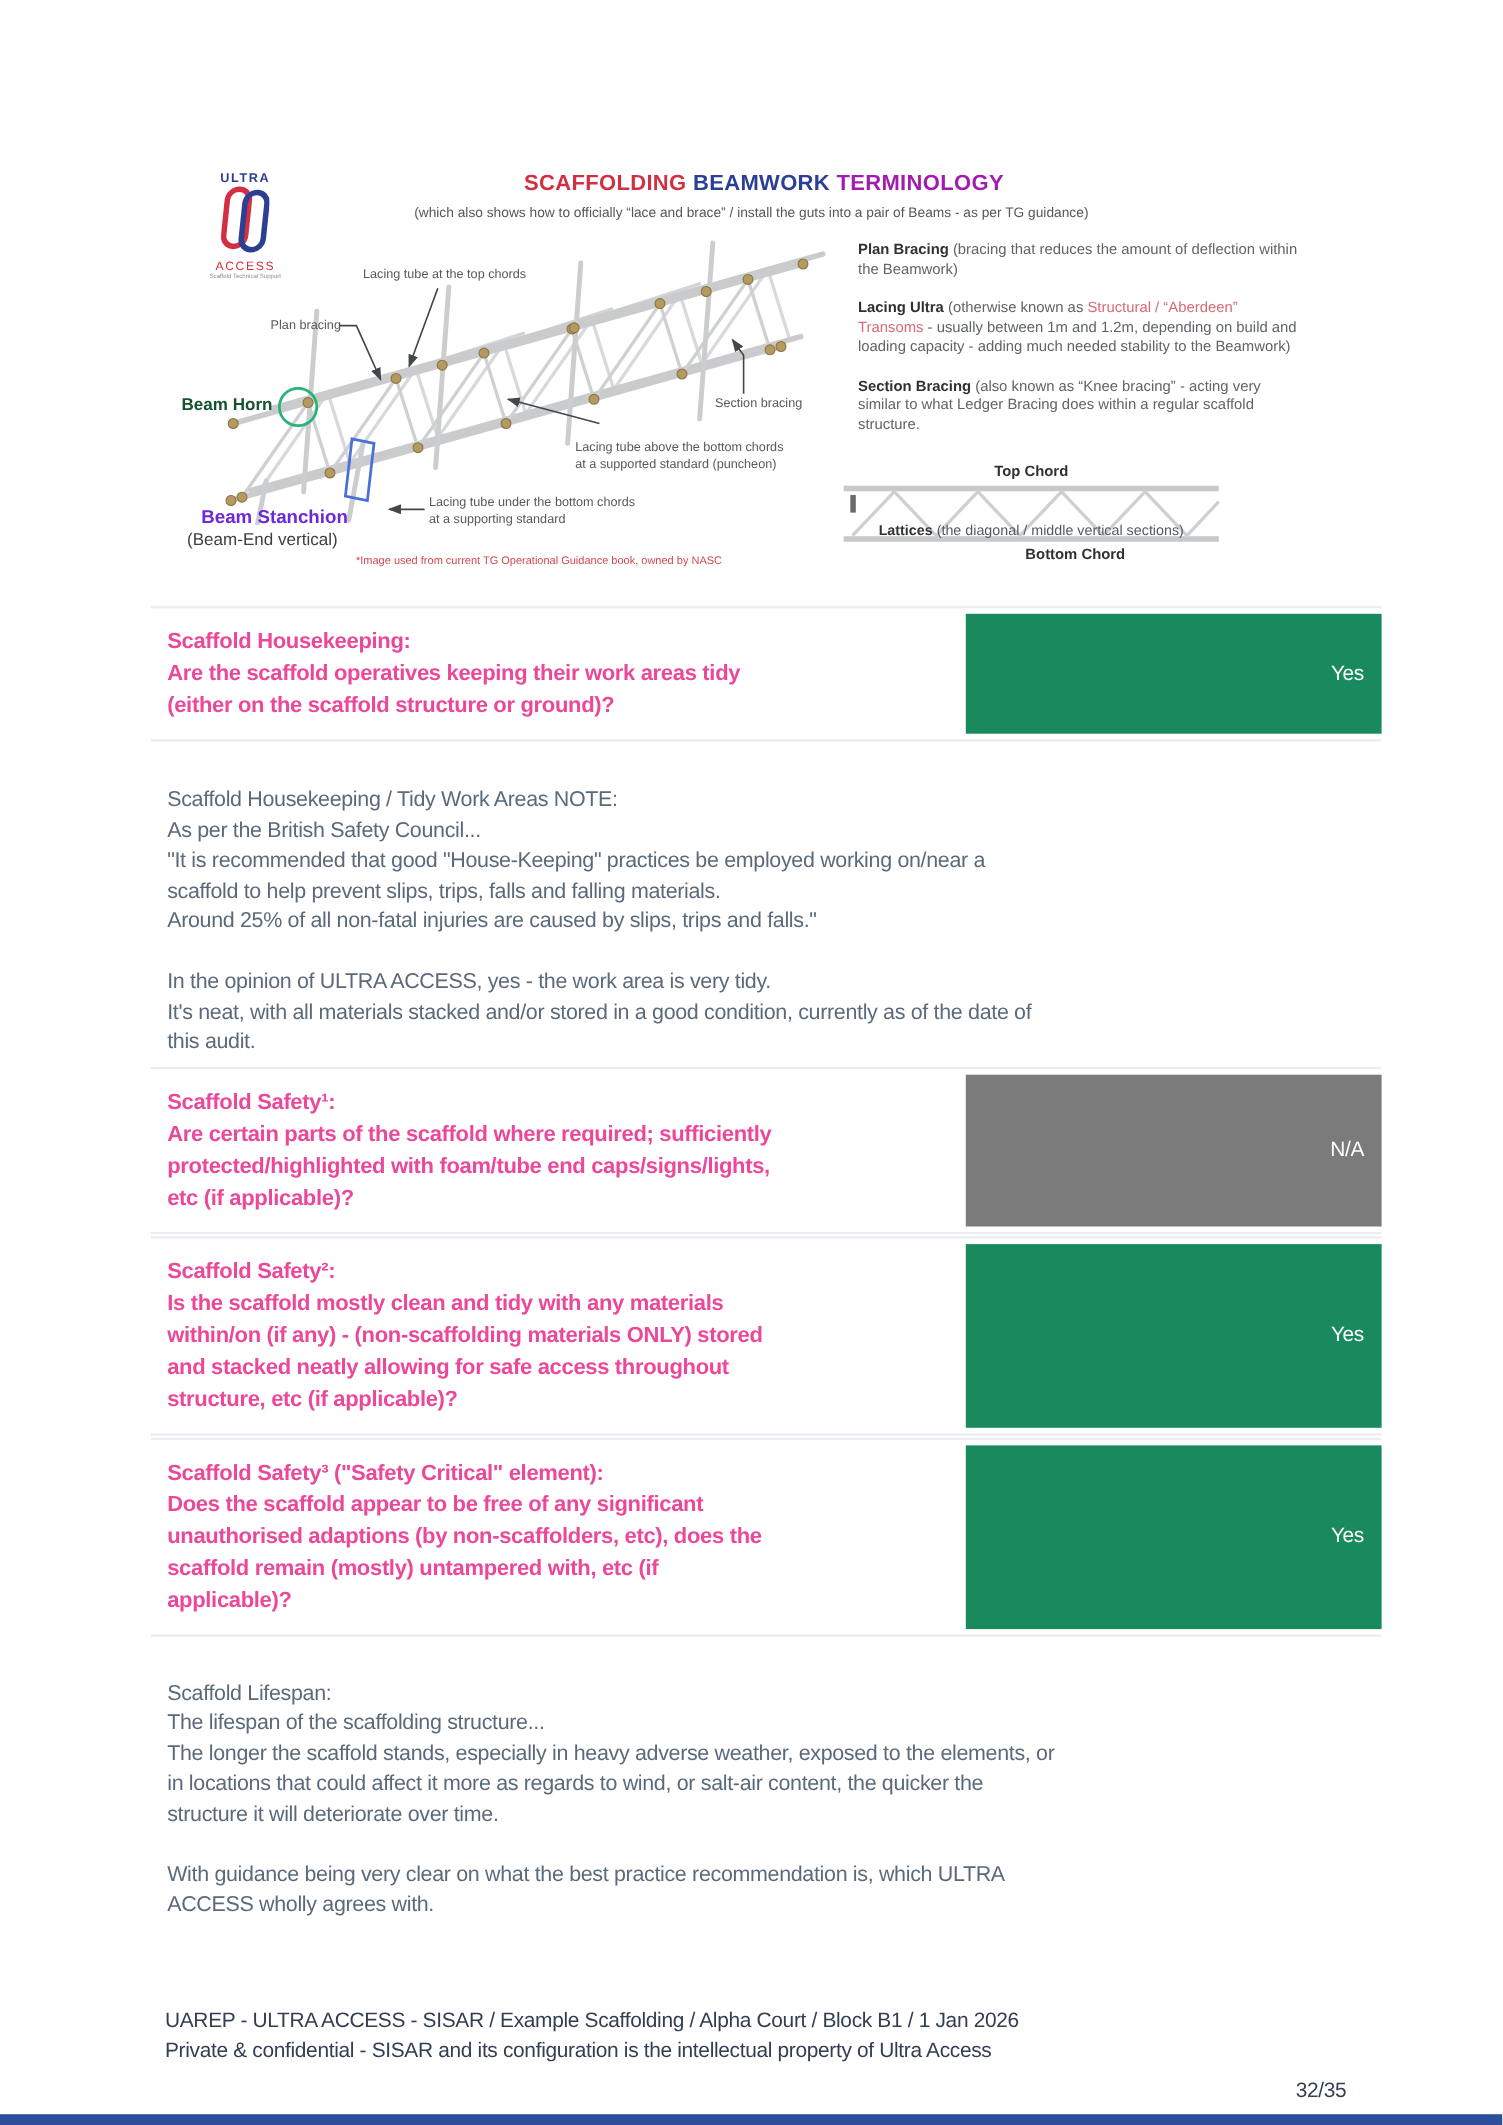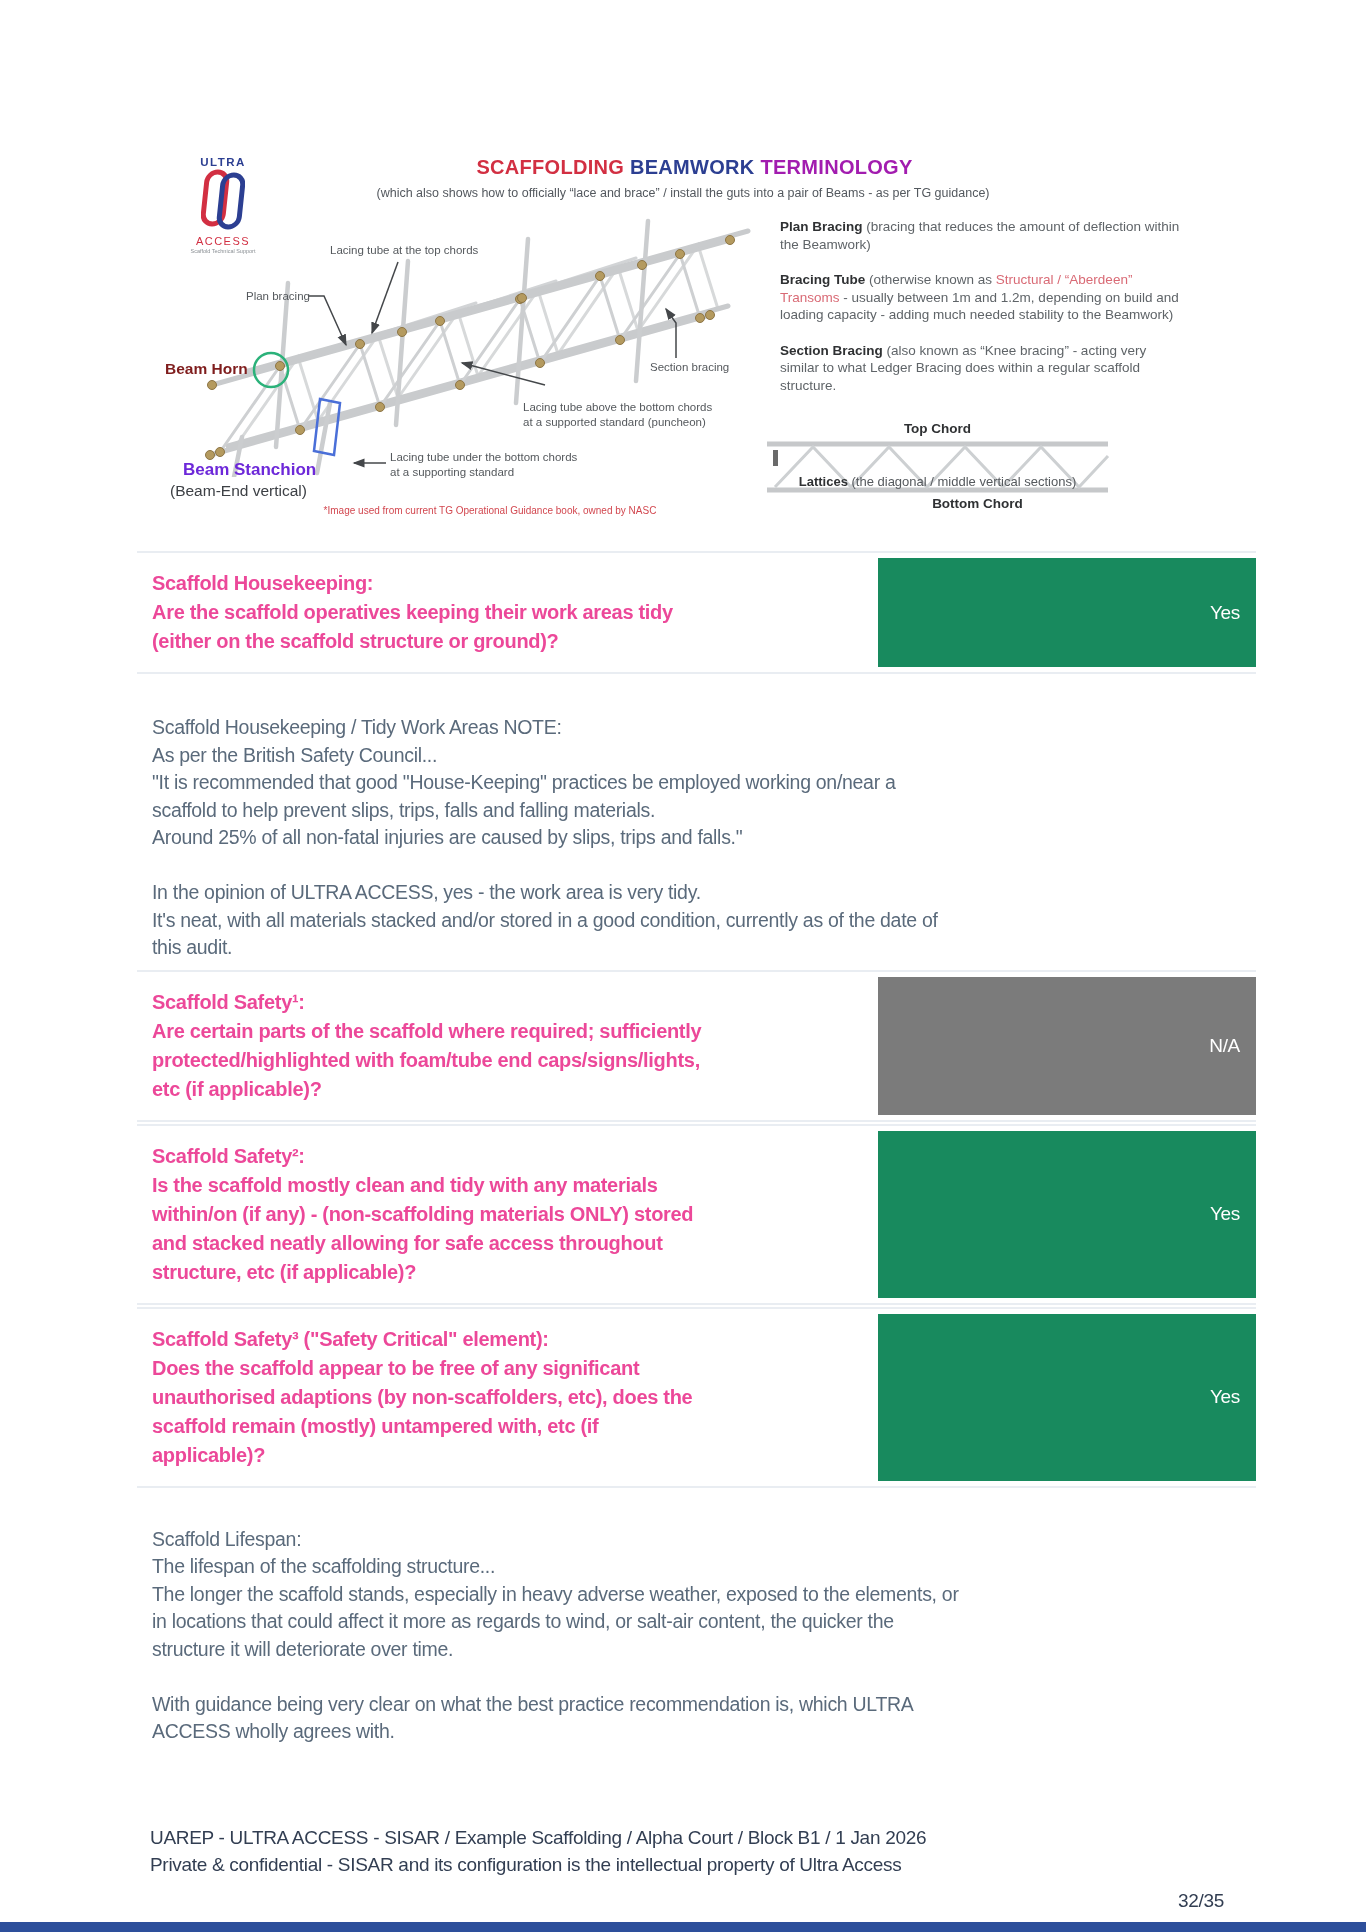--- a/index.html
+++ b/index.html
@@ -16,21 +16,21 @@
   .logo { left:190px; top:156px; width:66px; text-align:center; }
   .logo-ultra { font-size:11.5px; font-weight:bold; color:#2c3f92; letter-spacing:1.5px; }
   .logo-access { font-size:11px; font-weight:normal; color:#d22f42; letter-spacing:1.5px; margin-top:1px; }
   .logo-tag { font-size:5.5px; color:#8a8f94; margin-top:1px; }
 
   .fig-title { left:0; right:0; top:156px; text-align:center; font-size:20px; font-weight:bold; letter-spacing:.3px; }
   .t-red { color:#d22f42;margin-left:23px; } .t-blue { color:#2c3f92; } .t-dark { color:#a21caf; }
   .fig-subtitle { left:0; right:0; top:186px; text-align:center; font-size:12.5px; color:#53585e; }
 
   .dlabel { font-size:11.5px; line-height:15px; color:#55595d; }
-  .beam-horn { font-size:15.5px; font-weight:bold; color:#7f1d1d; }
+  .beam-horn { font-size:15.5px; font-weight:bold; color:#14532d; }
   .beam-stanchion { font-size:17px; font-weight:bold; color:#6d28d9; }
   .beam-stanchion-sub { font-size:15.5px; color:#3d4045; }
   .footnote { left:300px; top:505px; width:380px; text-align:center; font-size:10px; color:#d2474f; }
 
   .defs { left:780px; top:218px; width:408px; font-size:13.5px; line-height:17.5px; color:#5f6468; }
   .defs p { margin:0 0 18px 0; }
   .defs .term { font-weight:bold; color:#2f3133; }
   .defs .red { color:#d96a75; }
 
   .chord-label { width:345px; text-align:center; font-size:13.5px; font-weight:bold; color:#2f3133; }
@@ -159,21 +159,21 @@
     <div class="fig-abs dlabel pre" style="left:523px; top:400px;">Lacing tube above the bottom chords
 at a supported standard (puncheon)</div>
     <div class="fig-abs dlabel pre" style="left:390px; top:450px;">Lacing tube under the bottom chords
 at a supporting standard</div>
     <div class="fig-abs beam-stanchion" style="left:183px; top:460px;">Beam Stanchion</div>
     <div class="fig-abs beam-stanchion-sub" style="left:170px; top:482px;">(Beam-End vertical)</div>
     <div class="fig-abs footnote">*Image used from current TG Operational Guidance book, owned by NASC</div>
 
     <div class="fig-abs defs">
       <p><span class="term">Plan Bracing</span><span> (bracing that reduces the amount of deflection within the Beamwork)</span></p>
-      <p><span class="term">Bracing Tube</span><span> (otherwise known as </span><span class="red">Structural / “Aberdeen” Transoms</span><span> - usually between 1m and 1.2m, depending on build and loading capacity - adding much needed stability to the Beamwork)</span></p>
+      <p><span class="term">Lacing Ultra</span><span> (otherwise known as </span><span class="red">Structural / “Aberdeen” Transoms</span><span> - usually between 1m and 1.2m, depending on build and loading capacity - adding much needed stability to the Beamwork)</span></p>
       <p><span class="term">Section Bracing</span><span> (also known as “Knee bracing” - acting very similar to what Ledger Bracing does within a regular scaffold structure.</span></p>
     </div>
 
     <div class="fig-abs chord-label" style="left:765px; top:421px;">Top Chord</div>
     <svg class="fig-abs" style="left:765px; top:438px;" width="345" height="58" viewBox="0 0 345 58">
       <line x1="2" y1="6" x2="343" y2="6" stroke="#c6c8ca" stroke-width="5"></line>
       <line x1="2" y1="52" x2="343" y2="52" stroke="#c6c8ca" stroke-width="5"></line>
       <polyline points="10,49 48,9 86,49 124,9 162,49 200,9 238,49 276,9 314,49 343,18" fill="none" stroke="#cdd0d2" stroke-width="3"></polyline>
       <rect x="8" y="12" width="5" height="16" fill="#6a6a6a"></rect>
     </svg>

